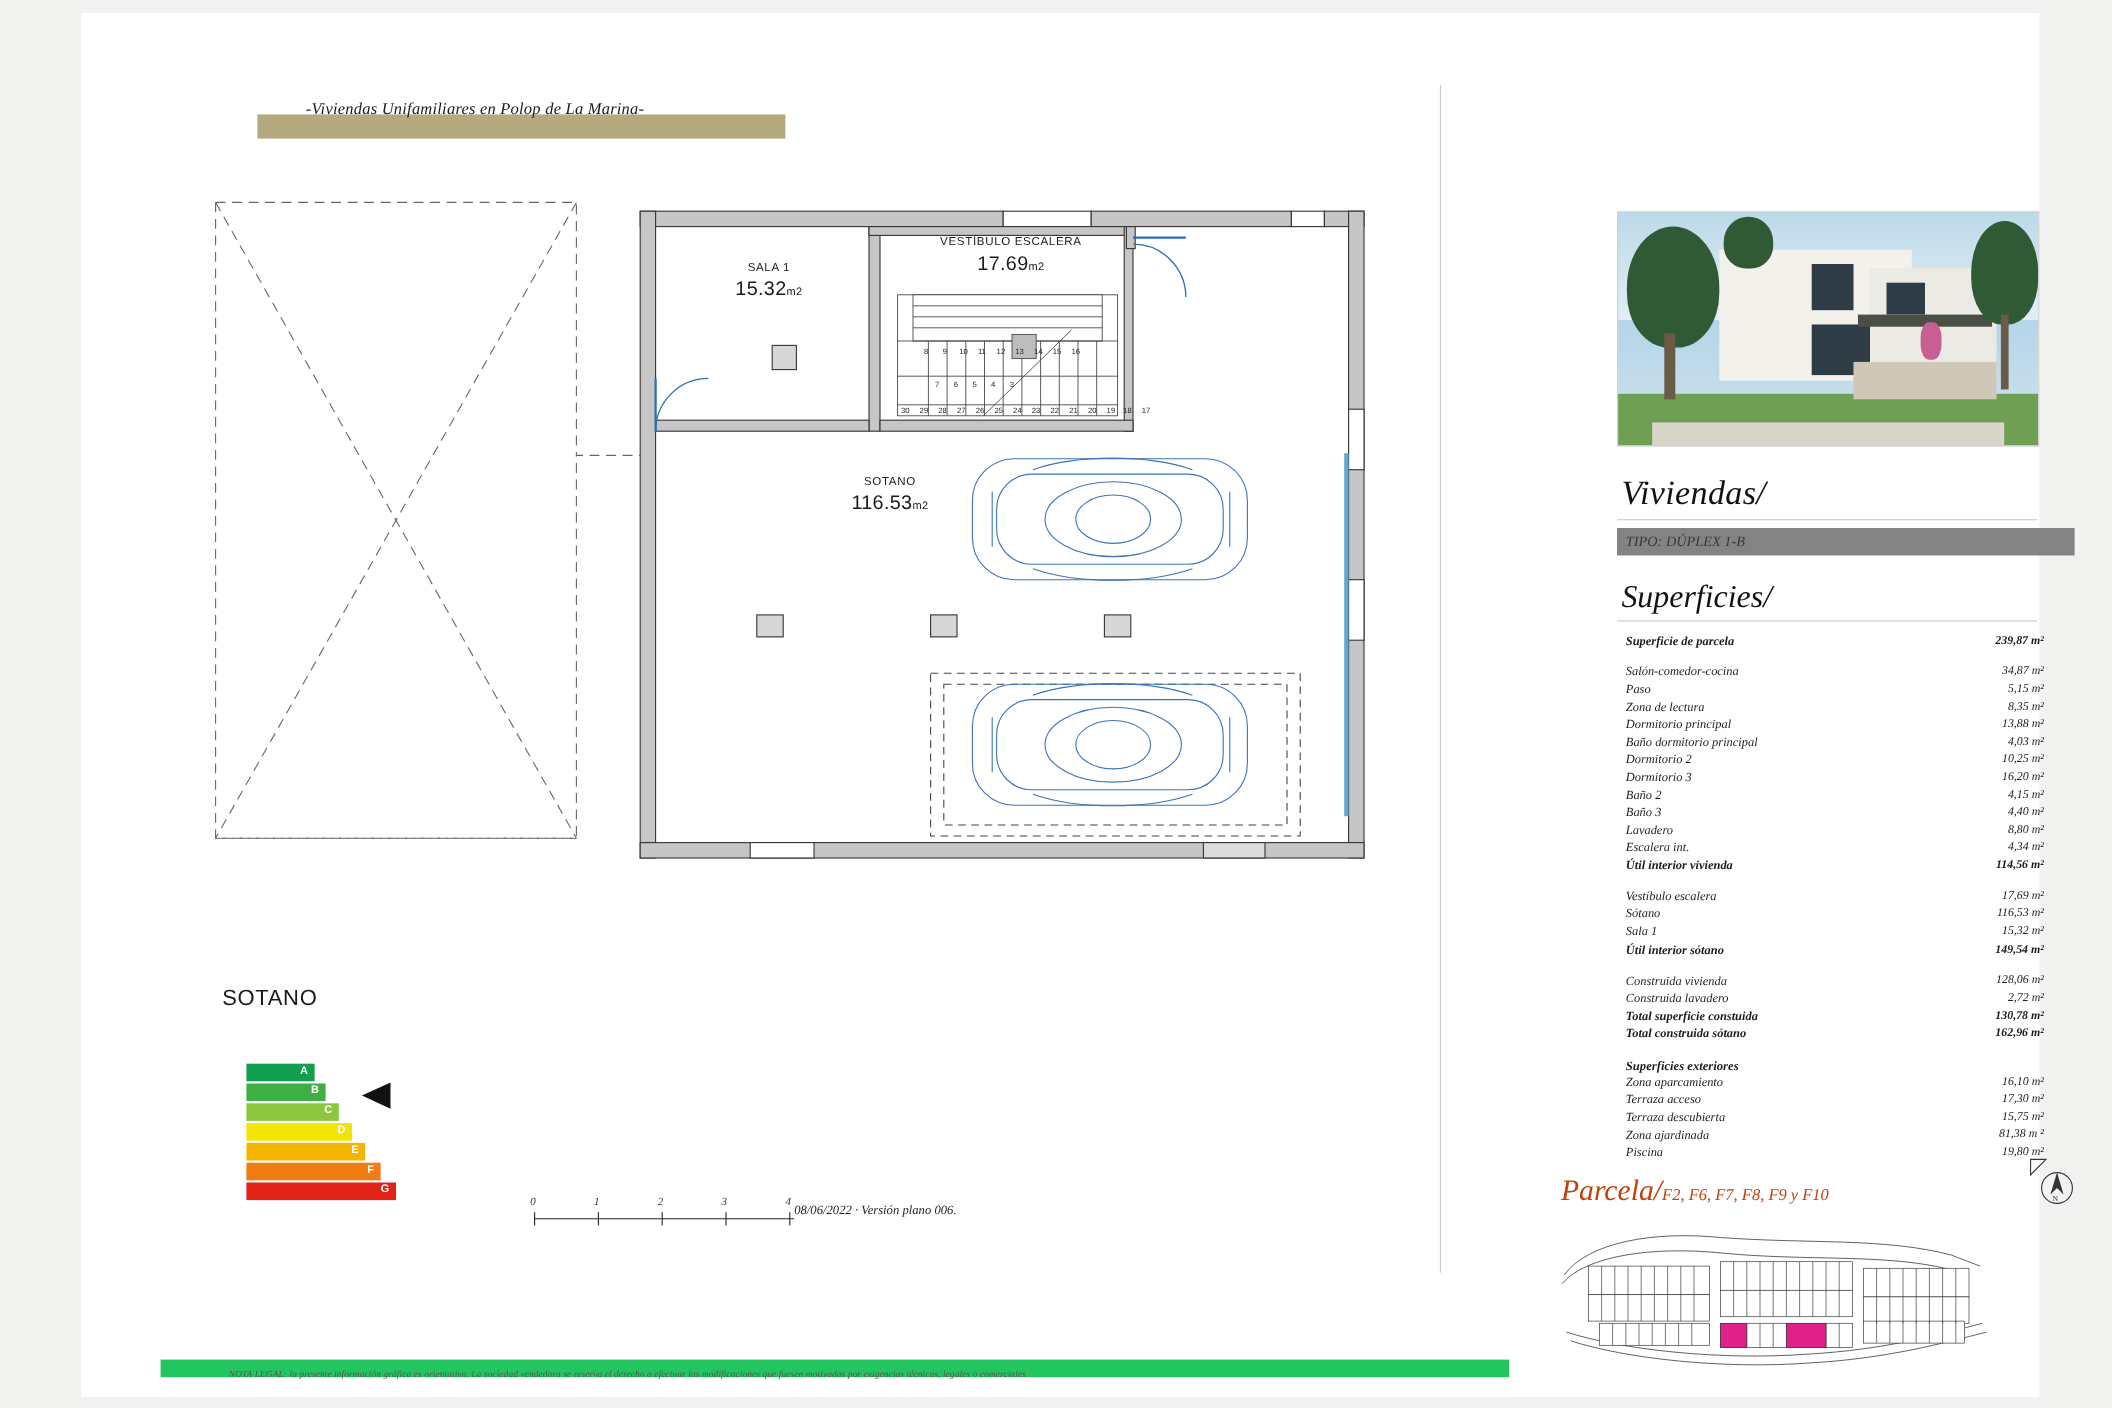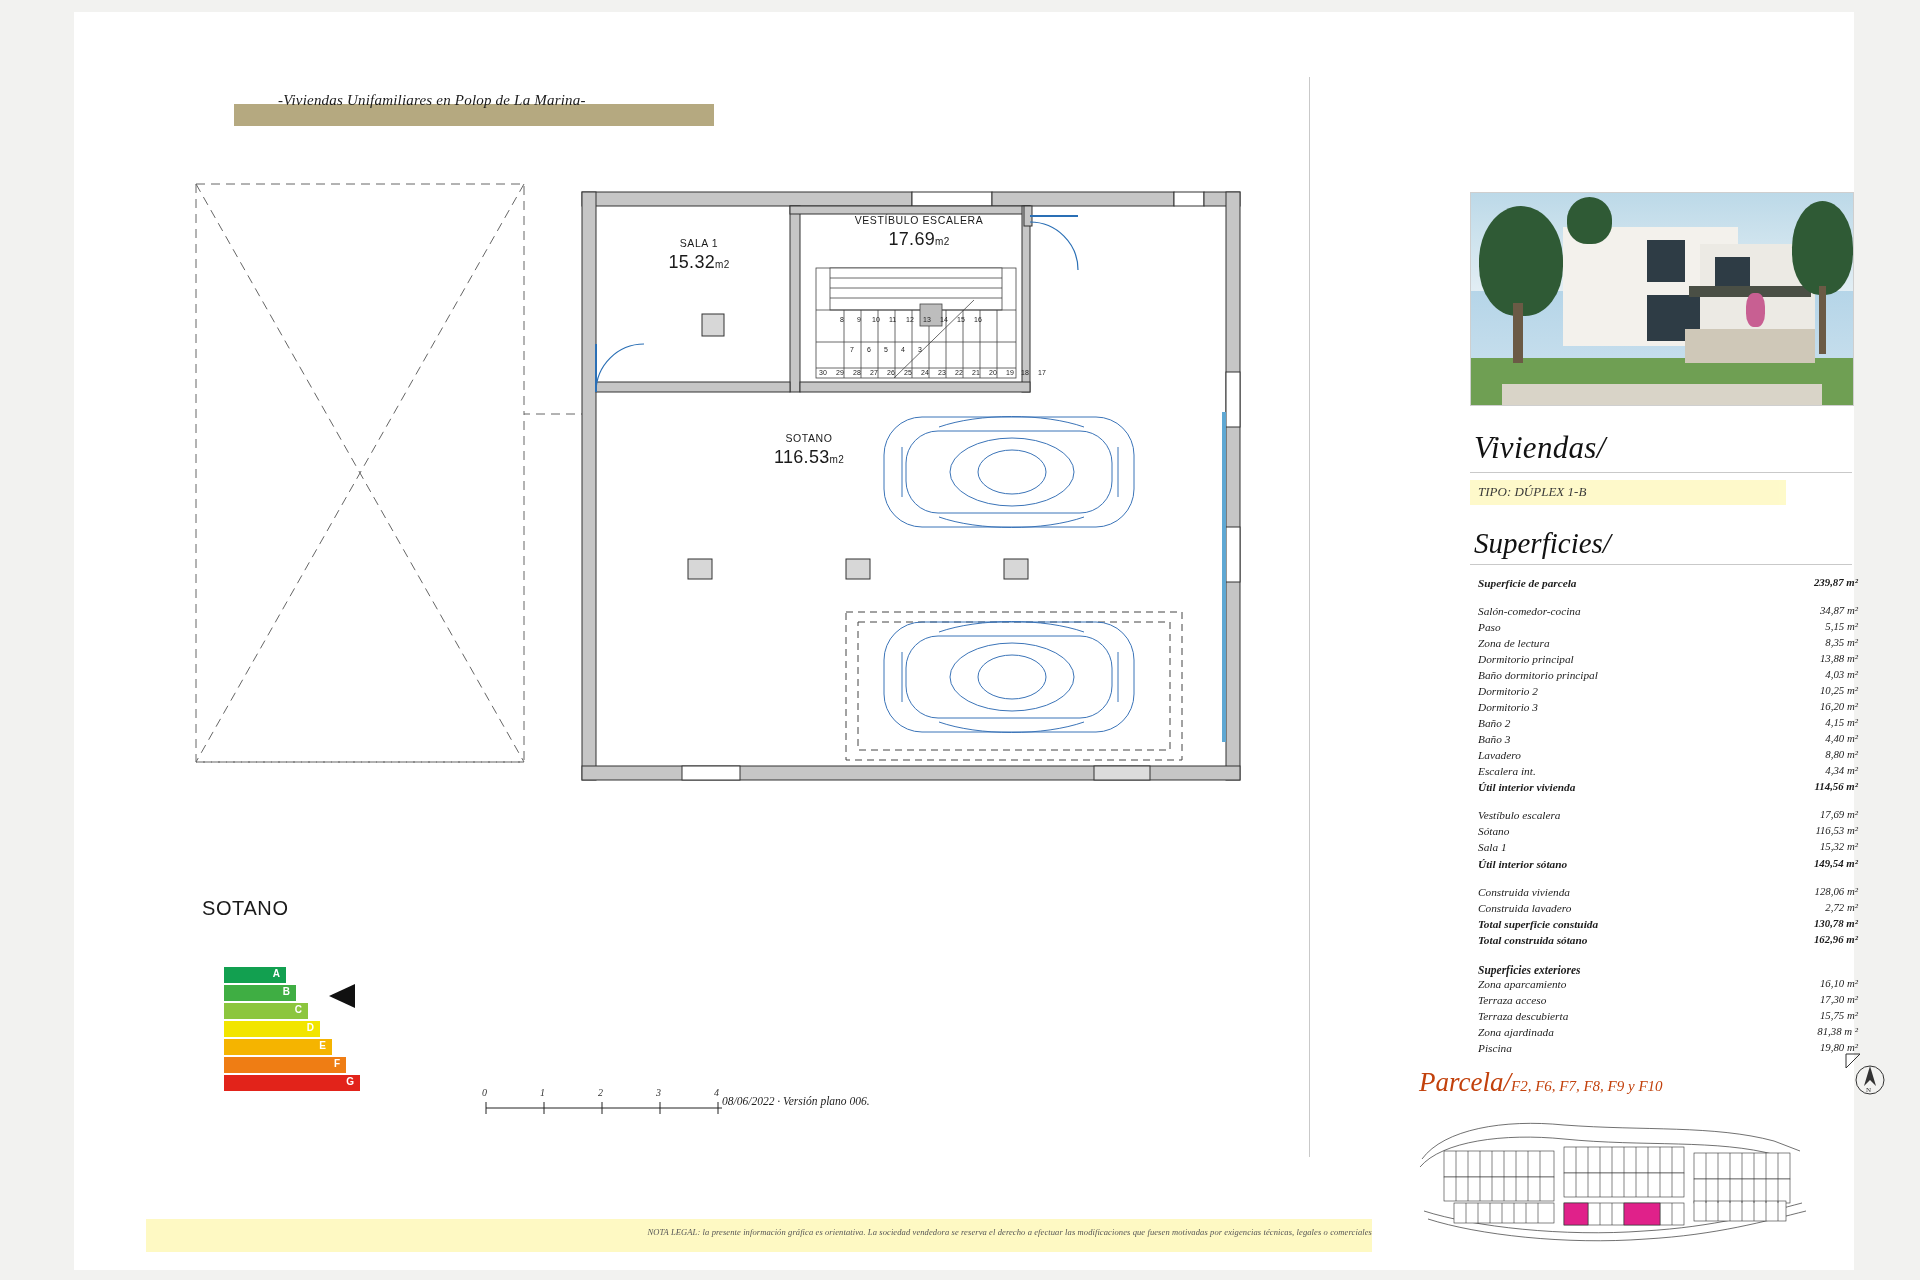--- a/index.html
+++ b/index.html
@@ -69,23 +69,22 @@
   .scale .nums{position:relative;height:12px;}
   .scale .nums i{
     position:absolute;font-style:italic;font-size:10px;color:#333;
   }
   .version{
     position:absolute;left:648px;top:1083px;font-style:italic;font-size:11.5px;color:#222;
   }
 
   
   .footer{
-    position:absolute;left:72px;bottom:18px;width:1226px;height:33px;
-    background:#fef9c3;
-    text-align:right;
+    position:absolute;left:72px;bottom:18px;width:1226px;height:16px;
+    background:#22c55e;
   }
   .footer p{
     margin:0;padding:8px 0 0 62px;font-style:italic;font-size:8.5px;color:#555;
     letter-spacing:.1px;
   }
 
   
   .rcol{position:absolute;left:1368px;top:180px;width:390px;margin-left:28px;}
   .photo{
     width:382px;height:212px;position:relative;overflow:hidden;
@@ -102,21 +101,21 @@
   .ph-path{position:absolute;left:8%;bottom:0;width:84%;height:10%;background:#d9d4c8;}
   .ph-terr{position:absolute;left:56%;bottom:20%;width:34%;height:16%;background:#cfc8b8;}
   .ph-pergola{position:absolute;left:57%;top:44%;width:32%;height:5%;background:#4a4f45;}
   .ph-pink{position:absolute;left:72%;top:47%;width:5%;height:16%;background:#c85f92;border-radius:40%;}
 
   .h-viviendas{
     font-style:italic;font-size:31px;color:#111;margin:24px 0 6px 4px;letter-spacing:.3px;
   }
   .rule{height:1px;background:#c9c9c9;width:382px;}
   .tipo-band{
-    margin-top:7px;width:316px;height:25px;background:#fef9c3;opacity:.88;position:relative;
+    margin-top:7px;width:416px;height:25px;background:#737373;opacity:.88;position:relative;
   }
   .tipo-band span{
     position:absolute;left:8px;top:4px;font-style:italic;font-size:13px;color:#1c1c1c;
   }
   .h-superficies{
     font-style:italic;font-size:29px;color:#111;margin:22px 0 4px 4px;
   }
   .rule2{height:1px;background:#c9c9c9;width:382px;margin-bottom:10px;}
 
   .srow{

